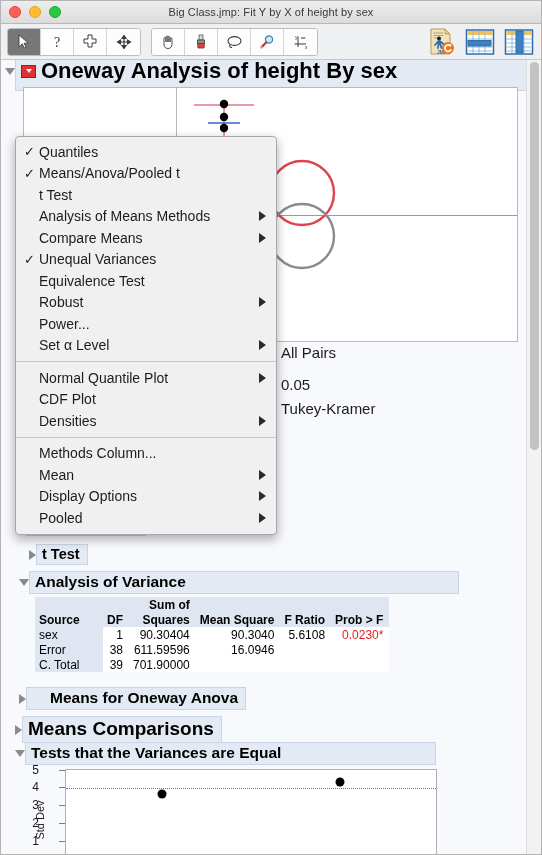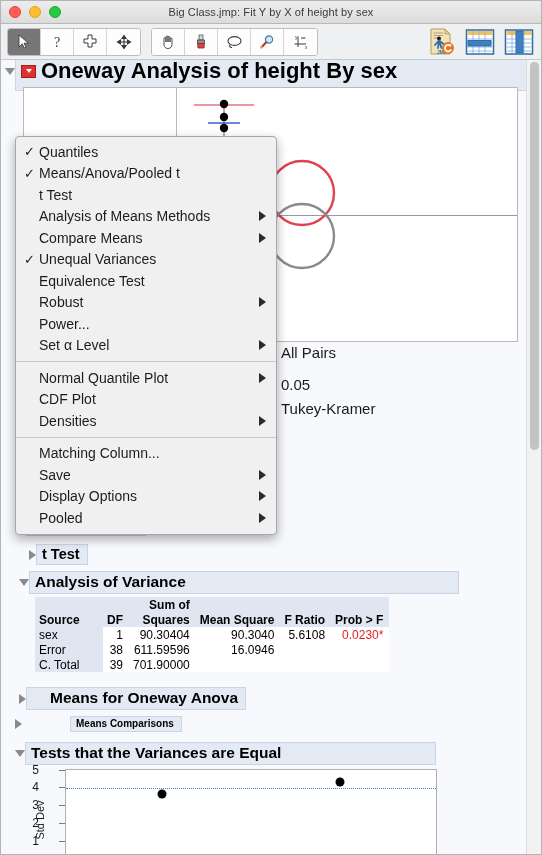--- a/index.html
+++ b/index.html
@@ -634,21 +634,21 @@
       </tbody>
     </table>
 
     <div class="sec" style="left:14px; top:627px;">
       <div class="tri closed"></div>
       <div class="otitle" style="font-size:15.5px;padding-left:23px;">Means for Oneway Anova</div>
     </div>
 
     <div class="sec" style="left:10px; top:656px;">
       <div class="tri closed"></div>
-      <div class="otitle" style="font-size:10px;margin-left:48px;">Means Comparisons</div>
+      <div class="otitle" style="font-size:19px;">Means Comparisons</div>
     </div>
 
     <div class="sec" style="left:10px; top:682px; width:425px;">
       <div class="tri open"></div>
       <div class="otitle" style="flex:1; font-size:15.5px;">Tests that the Variances are Equal</div>
     </div>
 
     <div class="sd-chart">
       <div class="sd-frame"></div>
 
@@ -734,25 +734,25 @@
       <div class="mi">
         <span class="chk"></span>
         <span class="mlabel">Densities</span>
         <span class="arrow"></span>
       </div>
 
       <div class="msep"></div>
 
       <div class="mi">
         <span class="chk"></span>
-        <span class="mlabel">Matching Column...</span>
-      </div>
-      <div class="mi">
-        <span class="chk"></span>
-        <span class="mlabel">Save</span>
+        <span class="mlabel">Methods Column...</span>
+      </div>
+      <div class="mi">
+        <span class="chk"></span>
+        <span class="mlabel">Mean</span>
         <span class="arrow"></span>
       </div>
       <div class="mi">
         <span class="chk"></span>
         <span class="mlabel">Display Options</span>
         <span class="arrow"></span>
       </div>
       <div class="mi">
         <span class="chk"></span>
         <span class="mlabel">Pooled</span>

